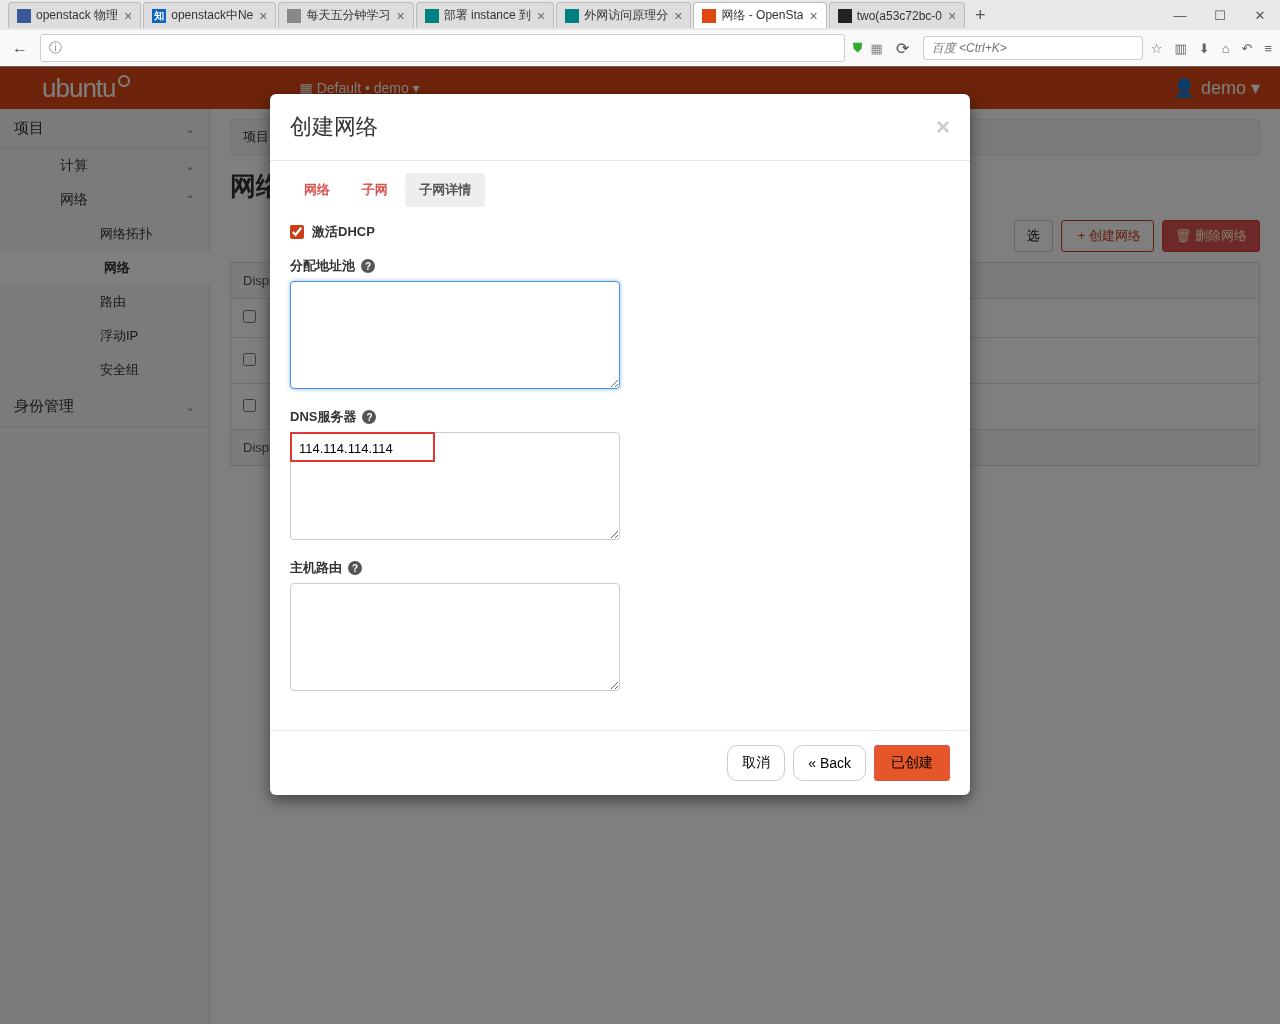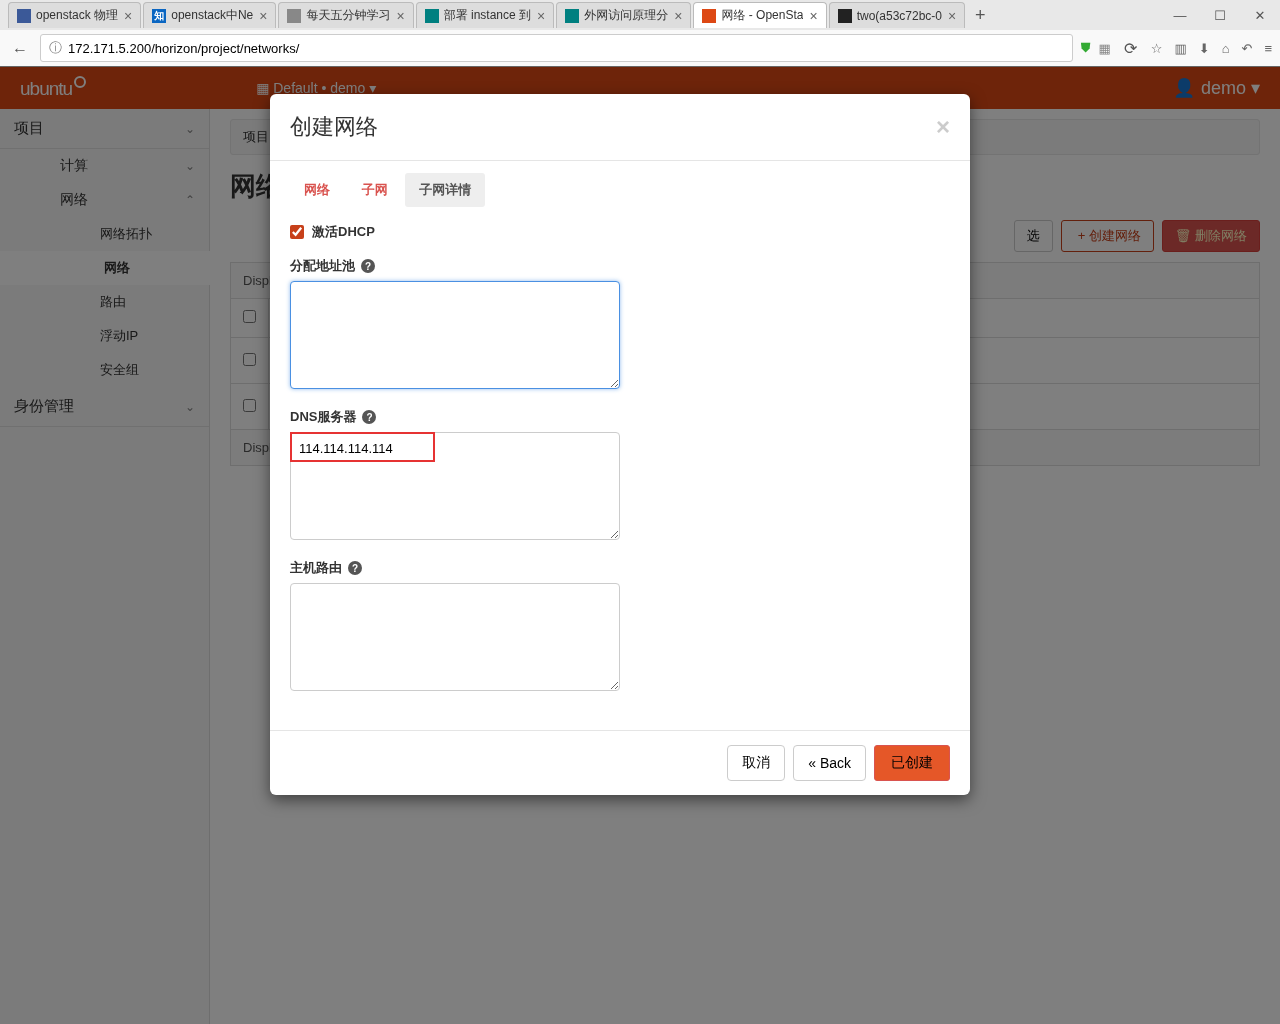--- a/index.html
+++ b/index.html
@@ -21,21 +21,21 @@
 .url-bar .nav-btn { width: 24px; height: 24px; display: flex; align-items: center; justify-content: center; color: #555; cursor: pointer; font-size: 16px; }
 .url-field { flex: 1; border: 1px solid #ccc; border-radius: 3px; background: #fff; padding: 4px 8px; font-size: 13px; display: flex; align-items: center; }
 .url-field .info-icon { color: #888; margin-right: 6px; }
 .url-field input { border: none; outline: none; flex: 1; font-size: 13px; }
 .search-field { width: 220px; border: 1px solid #ccc; border-radius: 3px; padding: 4px 8px; font-size: 12px; color: #999; font-style: italic; }
 .toolbar-icons { display: flex; gap: 12px; align-items: center; }
 .toolbar-icons span { color: #666; cursor: pointer; }
 
 
 .os-topbar { height: 42px; background: #dd4814; color: #fff; display: flex; align-items: center; padding: 0 20px; }
-.os-logo { font-size: 19px; font-weight: 300; letter-spacing: -1px; }
+.os-logo { font-size: 26px; font-weight: 300; letter-spacing: -1px; margin-left: 22px; }
 .os-logo .ring { display: inline-block; width: 12px; height: 12px; border: 2px solid #fff; border-radius: 50%; margin-left: 2px; vertical-align: super; }
 .project-selector { margin-left: 170px; font-size: 14px; cursor: pointer; }
 .user-menu { margin-left: auto; font-size: 18px; cursor: pointer; }
 
 
 .os-body { display: flex; height: calc(1024px - 108px); }
 .sidebar { width: 210px; background: #f7f7f7; border-right: 1px solid #ddd; }
 .sidebar-section { padding: 10px 14px; border-bottom: 1px solid #e0e0e0; font-size: 15px; display: flex; justify-content: space-between; align-items: center; cursor: pointer; }
 .sidebar-subsection { padding: 8px 14px 8px 60px; font-size: 14px; display: flex; justify-content: space-between; align-items: center; cursor: pointer; }
 .sidebar-item { padding: 8px 14px 8px 100px; font-size: 13px; color: #333; cursor: pointer; }
@@ -74,21 +74,21 @@
 .form-group { margin-bottom: 16px; }
 .form-label { font-weight: bold; font-size: 13px; margin-bottom: 6px; display: flex; align-items: center; gap: 6px; }
 .help-icon { display: inline-flex; width: 14px; height: 14px; background: #555; color: #fff; border-radius: 50%; font-size: 10px; font-weight: bold; align-items: center; justify-content: center; }
 .checkbox-line { display: flex; align-items: center; gap: 8px; font-weight: bold; margin-bottom: 16px; }
 .checkbox-line input { width: 14px; height: 14px; accent-color: #c7401a; }
 textarea.form-control { width: 100%; min-height: 108px; border: 1px solid #ccc; border-radius: 4px; padding: 8px; font-family: inherit; font-size: 13px; resize: vertical; }
 textarea.focused { border: 1px solid #4a90e2; box-shadow: 0 0 4px rgba(74,144,226,0.6); }
 .dns-highlight { position: absolute; border: 2px solid #e63333; pointer-events: none; }
 
 .modal-footer { padding: 14px 20px; border-top: 1px solid #e5e5e5; display: flex; justify-content: flex-end; gap: 8px; }
-.btn-default { border: 1px solid #ccc; border-radius: 4px; padding: 8px 14px; font-size: 14px; background: #fff; cursor: pointer; }
+.btn-default { border: 1px solid #ccc; border-radius: 10px; padding: 8px 14px; font-size: 14px; background: #fff; cursor: pointer; }
 .btn-submit { border: 1px solid #d9534f; background: #e55728; color: #000000; border-radius: 3px; padding: 8px 16px; font-size: 14px; cursor: pointer; }
 
 .favicon-blue { background: #3b5998; }
 .favicon-zhi { background: #0a66c2; color:#fff; font-size:10px; text-align:center; line-height:14px; font-weight:bold; }
 .favicon-gray { background: #888; }
 .favicon-teal { background: #008080; }
 .favicon-os { background: #dd4814; }
 .favicon-dark { background: #222; }
 </style>
 </head>
@@ -135,25 +135,25 @@
     <div class="window-controls">
       <span>—</span>
       <span>☐</span>
       <span>✕</span>
     </div>
   </div>
   <div class="url-bar">
     <span class="nav-btn">←</span>
     <div class="url-field">
       <span class="info-icon">ⓘ</span>
-      <input type="text" value="172.171.5.200/horizon/project/networks/" style="">
     </div>
     <span style="color:#3a3">⛊</span>
     <span style="color:#888">▦</span>
     <span class="nav-btn">⟳</span>
+    <input class="search-field" placeholder="百度 &lt;Ctrl+K&gt;" style="">
     <div class="toolbar-icons">
       <span>☆</span>
       <span>▥</span>
       <span>⬇</span>
       <span>⌂</span>
       <span>↶</span>
       <span>≡</span>
     </div>
   </div>
 </div>

